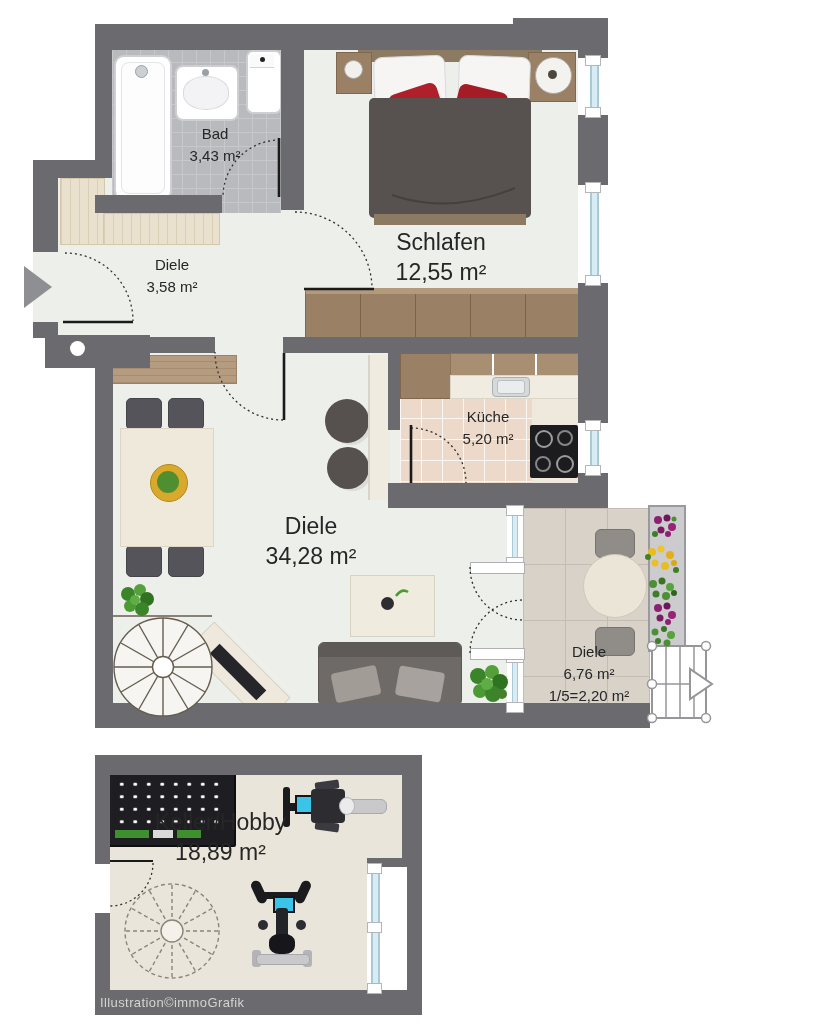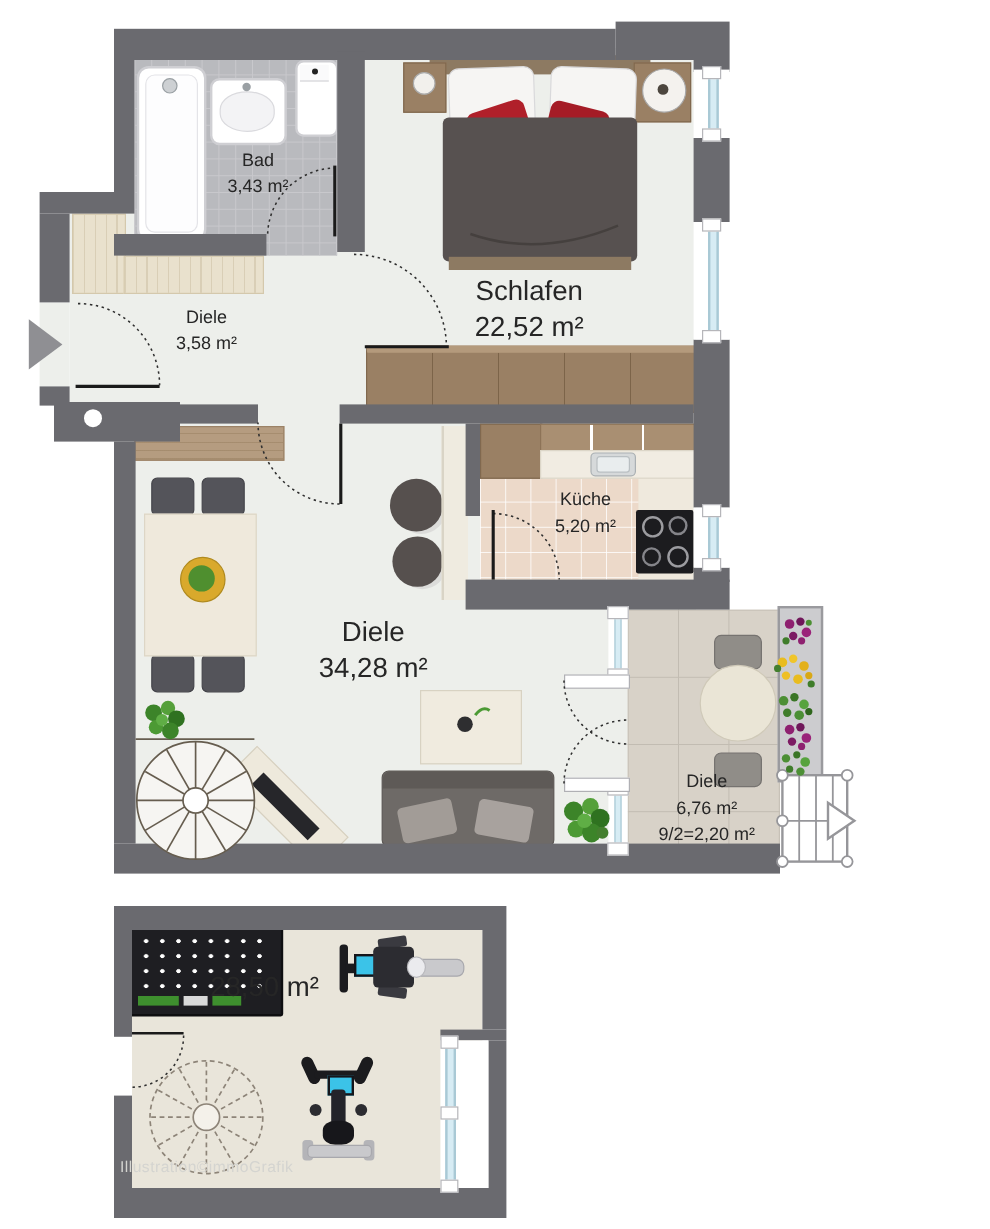--- a/index.html
+++ b/index.html
@@ -182,34 +182,34 @@
     <div class="label l15" style="left:165px;top:123px;width:100px;">
       <div>Bad</div>
       <div>3,43 m²</div>
     </div>
     <div class="label l15" style="left:122px;top:254px;width:100px;">
       <div>Diele</div>
       <div>3,58 m²</div>
     </div>
     <div class="label l17" style="left:381px;top:228px;width:120px;">
       <div>Schlafen</div>
-      <div>22,52 m²</div>
+      <div>12,55 m²</div>
     </div>
     <div class="label l15" style="left:428px;top:406px;width:120px;">
       <div>Küche</div>
       <div>5,20 m²</div>
     </div>
     <div class="label l17" style="left:251px;top:512px;width:120px;">
       <div>Diele</div>
       <div>34,28 m²</div>
     </div>
     <div class="label l15" style="left:524px;top:641px;width:130px;">
       <div>Diele</div>
       <div>6,76 m²</div>
-      <div>9/2=2,20 m²</div>
+      <div>1/5=2,20 m²</div>
     </div>
   </div>
 
   <div>
     <div class="floor f-keller" style="left:110px;top:775px;width:292px;height:215px;"></div>
 
     <div class="furn" style="left:105px;top:770px;width:127px;height:73px;background:#1e1e22;border:2px solid #0e0e10;border-radius:2px;">
       <div class="abs" style="left:8px;top:6px;width:111px;height:50px;
            background-image:radial-gradient(circle,#fff 1.6px,transparent 2px);background-size:13.5px 12.5px;"></div>
       <div class="abs" style="left:8px;top:58px;width:34px;height:8px;background:#3e8f2e;"></div>
@@ -251,23 +251,24 @@
     <div class="wall" style="left:95px;top:990px;width:327px;height:25px;"></div>
 
     <div class="window" style="left:367px;top:867px;width:40px;height:123px;">
       <div class="abs" style="left:4px;top:3px;bottom:3px;width:5px;background:#d7ecf4;border-left:2px solid #a9c9d5;border-right:2px solid #a9c9d5;"></div>
       <div class="abs" style="left:0px;top:-4px;width:13px;height:9px;background:#fff;border:1px solid #b6b6ba;"></div>
       <div class="abs" style="left:0px;top:55px;width:13px;height:9px;background:#fff;border:1px solid #b6b6ba;"></div>
       <div class="abs" style="left:0px;bottom:-4px;width:13px;height:9px;background:#fff;border:1px solid #b6b6ba;"></div>
     </div>
 
     <div class="label l17" style="left:128px;top:808px;width:185px;">
-      <div>28,50 m²</div>
-    </div>
-    <div class="wm" style="left:100px;top:965px;">Illustration©immoGrafik</div>
+      <div>Keller/Hobby</div>
+      <div>18,89 m²</div>
+    </div>
+    <div class="wm" style="left:100px;top:995px;">Illustration©immoGrafik</div>
   </div>
 
   <svg class="overlay" width="825" height="1024" viewBox="0 0 825 1024">
 
     <g stroke="#2f2f2f" stroke-width="1.3" fill="none" stroke-dasharray="2 3">
       <path d="M 280 140 A 57 57 0 0 0 223 197"></path>
       <path d="M 295 212 A 77 77 0 0 1 372 289"></path>
       <path d="M 65 253 A 68 68 0 0 1 133 321"></path>
       <path d="M 283 420 A 68 68 0 0 1 215 352"></path>
       <path d="M 411 428 A 55 55 0 0 1 466 483"></path>

